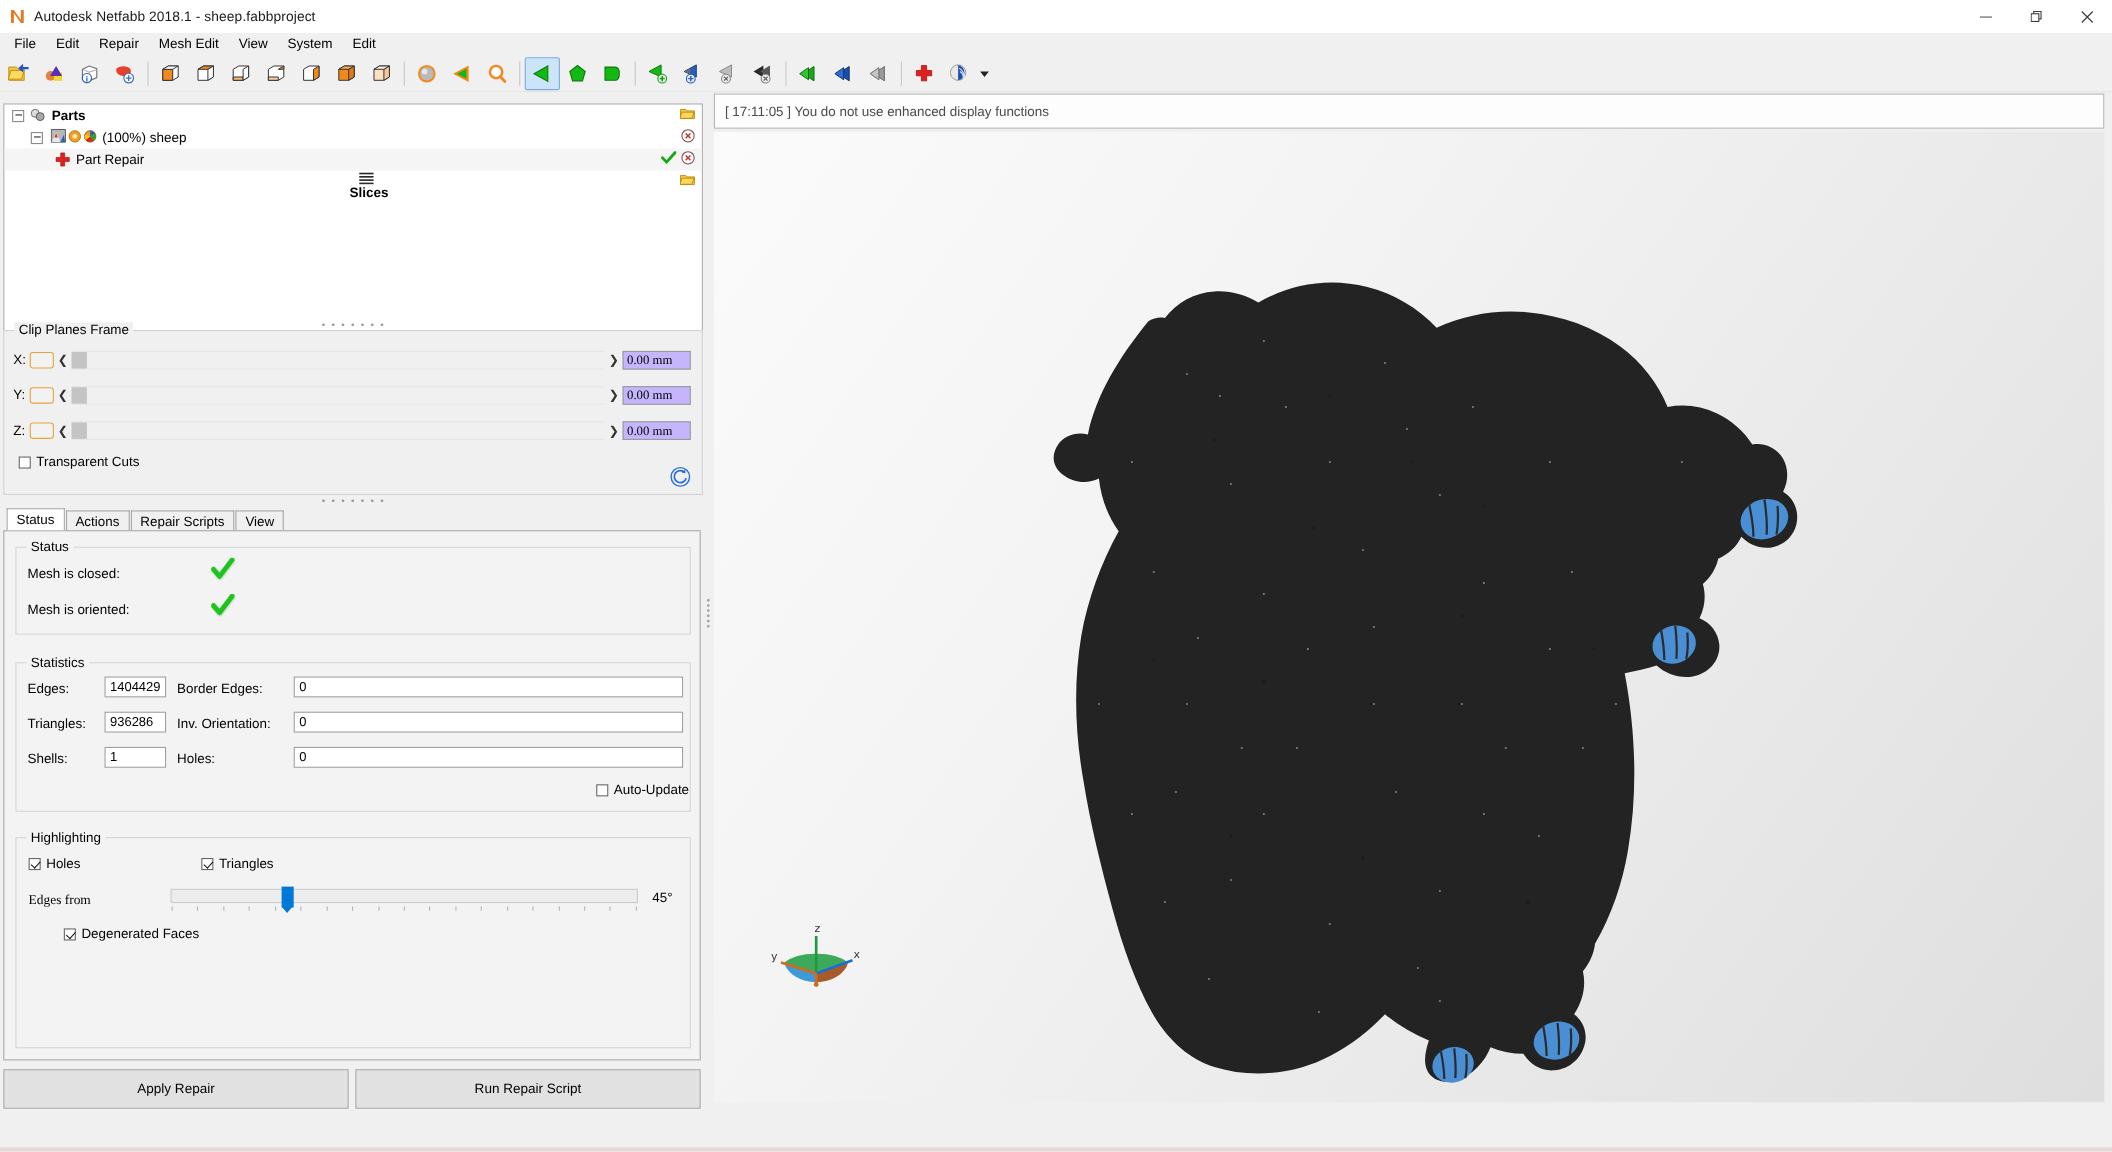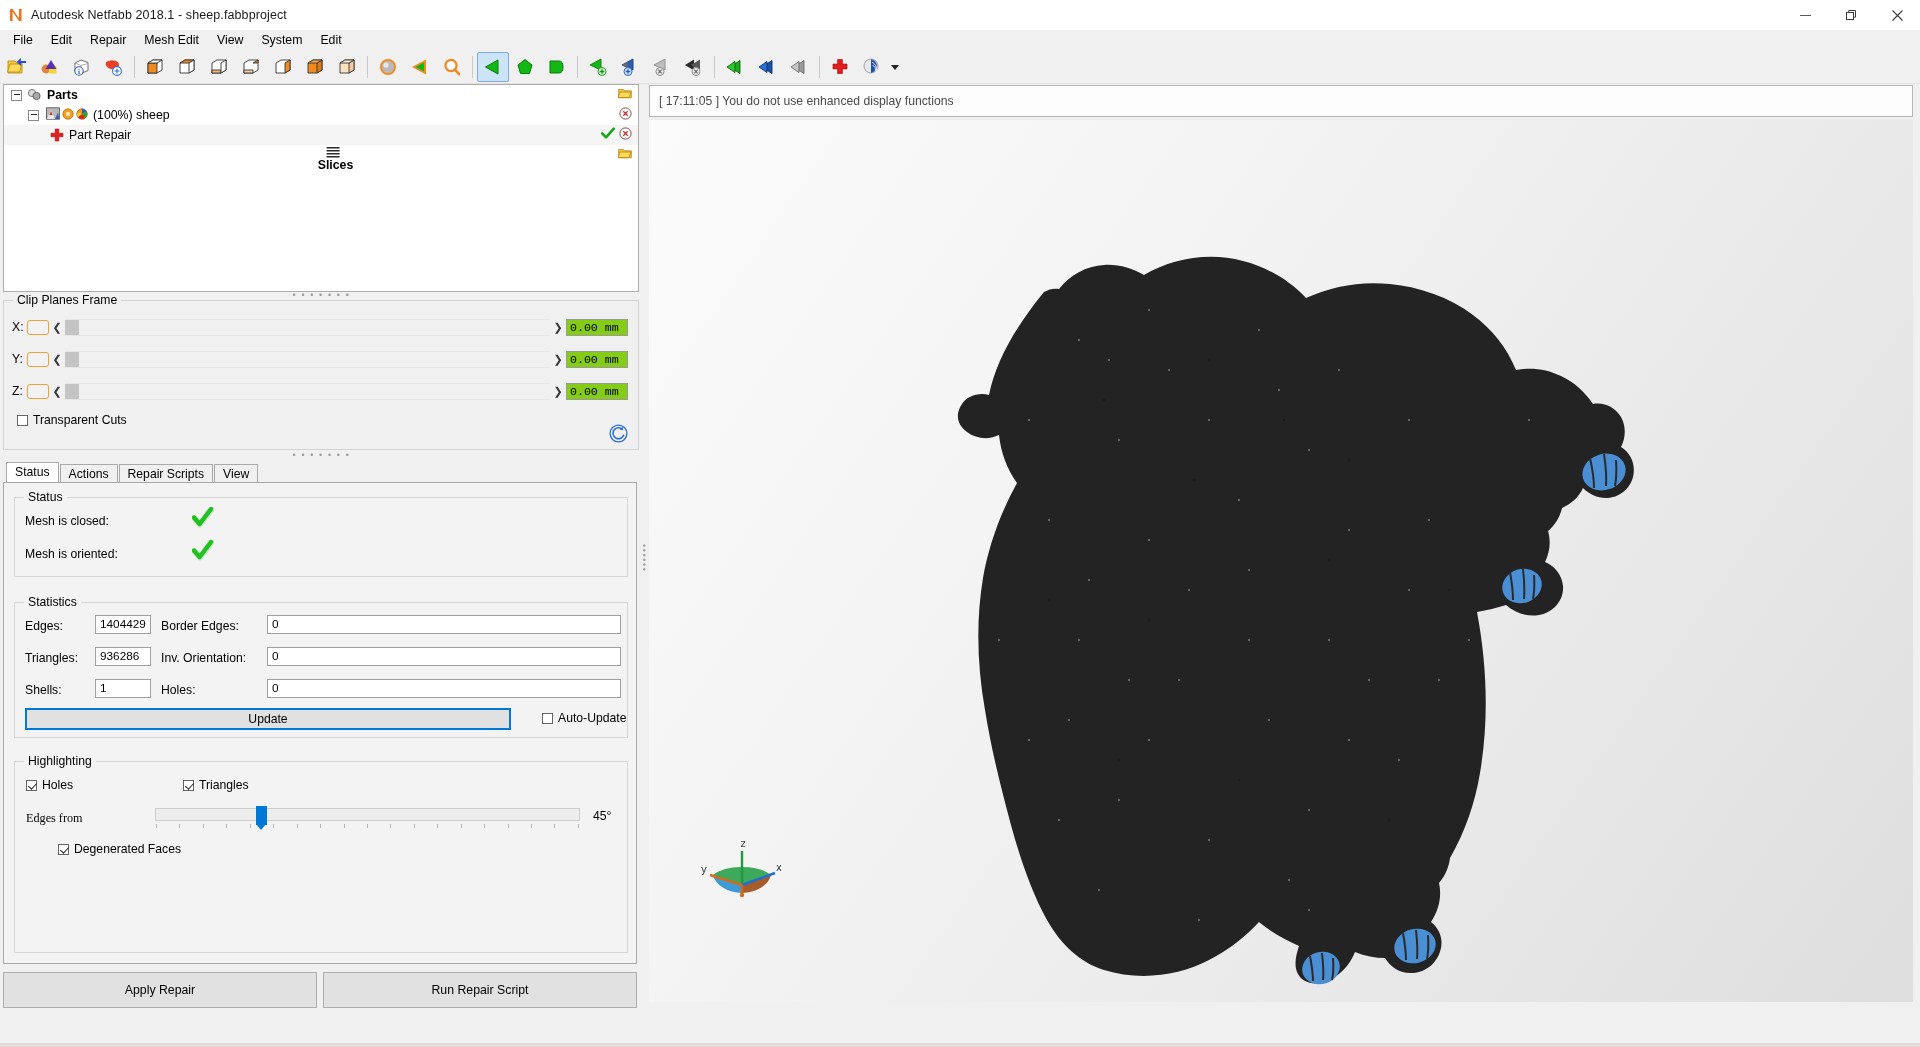--- a/index.html
+++ b/index.html
@@ -60,21 +60,21 @@
     border-top:5px solid #222;
   }
 
   
   .left-col{
     position:absolute;left:0;top:84px;width:643px;height:963px;background:#f0f0f0;
   }
 
   
   .tree-panel{
-    position:absolute;left:3px;top:0px;width:634px;height:206px;
+    position:absolute;left:3px;top:10px;width:634px;height:206px;
     background:#ffffff;border:1px solid #adadad;overflow:hidden;
   }
   .tree-row{
     position:relative;height:20px;display:flex;align-items:center;font-size:12.3px;
   }
   .tree-row.sel{background:#f5f5f5;}
   .expander-box{position:relative;width:9px;height:9px;}
   .expander-box .h{position:absolute;left:1.5px;top:3.5px;width:6px;height:1px;background:#2b2b2b;}
   .tree-label{margin-left:5px;}
   .tree-label.bold{font-weight:bold;}
@@ -110,22 +110,22 @@
     font-size:11px;color:#333;
   }
   .slider-track{
     position:relative;flex:1;height:15px;background:#f0f0f0;
     border-top:1px solid #e6e6e6;border-bottom:1px solid #e6e6e6;
   }
   .slider-thumb{
     position:absolute;left:0;top:0;width:14px;height:15px;background:#c4c4c4;
   }
   .num-input{
-    width:62px;height:17px;background:#84cc16;border:1px solid #9a9a9a;
-    font-size:11.6px;font-family:Liberation Mono, monospace;
+    width:62px;height:17px;background:#c4b5fd;border:1px solid #9a9a9a;
+    font-size:11.6px;font-family:Liberation Serif, serif;
     padding:0 3px;box-sizing:border-box;line-height:15px;
   }
   .chk{
     width:11px;height:11px;border:1px solid #666;background:#fff;display:inline-block;
     position:relative;box-sizing:border-box;vertical-align:middle;
   }
   .chk.checked::after{
     content:"";position:absolute;left:2.6px;top:0.4px;width:3.5px;height:7px;
     border:solid #1a1a1a;border-width:0 1.4px 1.4px 0;transform:rotate(42deg);
   }
@@ -676,21 +676,20 @@
           <span class="stat-lbl" style="position:absolute;left:10px;top:48px;">Triangles:</span>
           <span class="stat-box" style="position:absolute;left:80px;top:44px;width:56px;">936286</span>
           <span class="stat-lbl" style="position:absolute;left:146px;top:48px;">Inv. Orientation:</span>
           <span class="stat-box" style="position:absolute;left:252px;top:44px;width:354px;">0</span>
 
           <span class="stat-lbl" style="position:absolute;left:10px;top:80px;">Shells:</span>
           <span class="stat-box" style="position:absolute;left:80px;top:76px;width:56px;">1</span>
           <span class="stat-lbl" style="position:absolute;left:146px;top:80px;">Holes:</span>
           <span class="stat-box" style="position:absolute;left:252px;top:76px;width:354px;">0</span>
 
-          <div class="update-btn" style="position:absolute;left:10px;top:105px;width:486px;">Update</div>
           <label class="chk-row" style="position:absolute;left:527px;top:108px;">
             <span class="chk"></span>
             <span>Auto-Update</span>
           </label>
         </div>
 
         <div class="group" style="left:10px;top:278px;width:612px;height:190px;">
           <span class="glabel">Highlighting</span>
 
           <label class="chk-row" style="position:absolute;left:11px;top:16px;">

